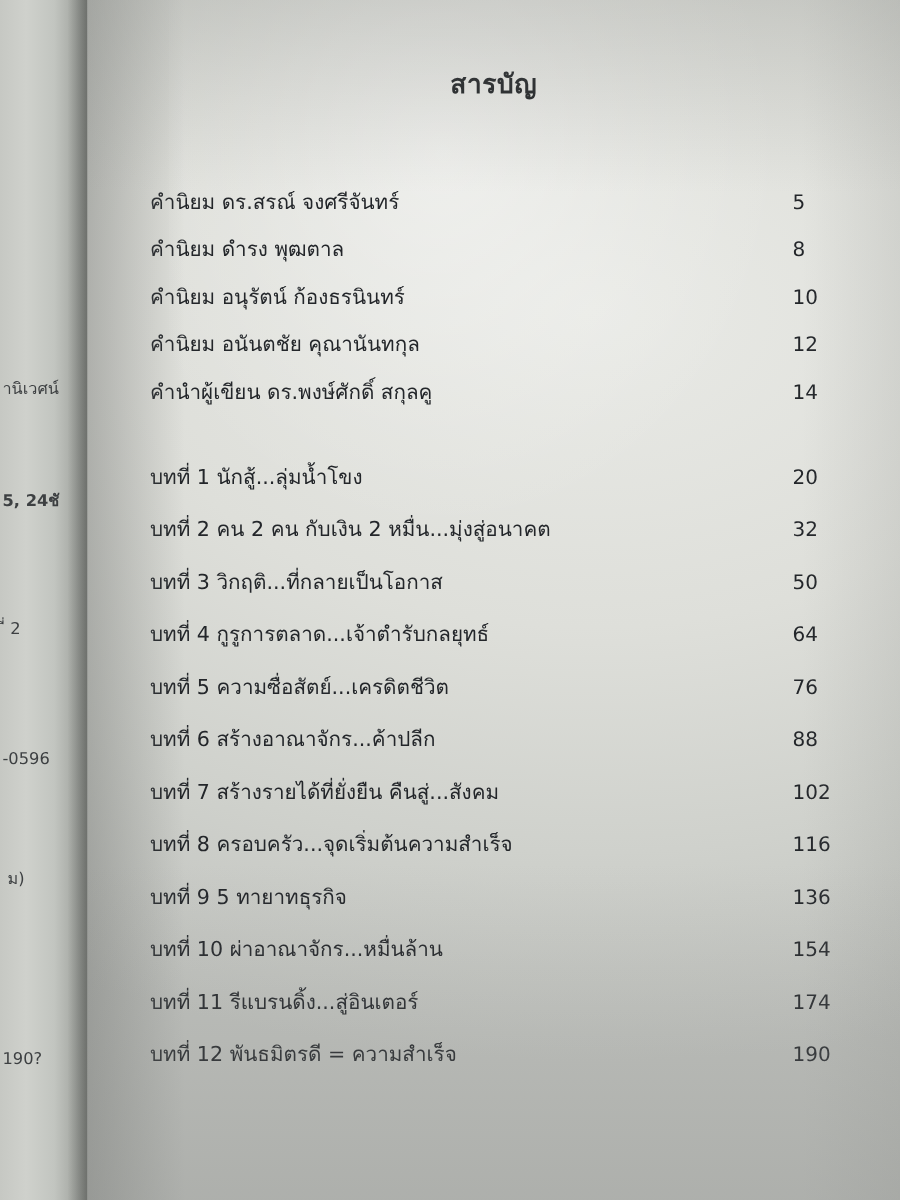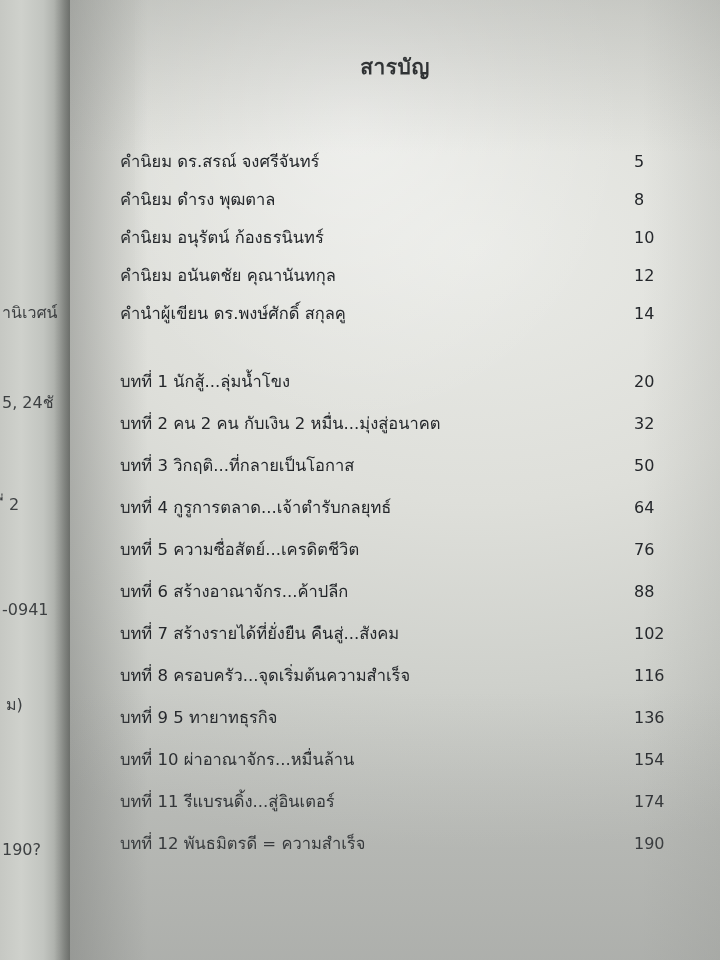--- a/index.html
+++ b/index.html
@@ -112,40 +112,40 @@
   }
   .group-gap { height: 30px; }
 
   .chapters .toc-row { margin-bottom: 16px; }
   .chapters .toc-row .label { font-size: 16.5px; }
 
   
   .fragment {
     position: absolute;
     color: #2a2d30;
-    font-size: 16px;
+    font-size: 13px;
     white-space: nowrap;
     opacity: 0.88;
   }
 
   
   .soft { filter: blur(0.25px); }
 </style>
 </head>
 <body>
 
 <div id="photo">
 
   <div class="left-page"></div>
 
   <div>
     <div class="fragment soft" style="left:2px;  top:300px;">านิเวศน์</div>
-    <div class="fragment soft" style="left:2px;  top:390px;">5, 24ชั</div>
+    <div class="fragment soft" style="left:2px;  top:390px;font-weight:bold;">5, 24ชั</div>
     <div class="fragment soft" style="left:4px;  top:492px;">ี่ 2</div>
-    <div class="fragment soft" style="left:2px;  top:600px;">-0941</div>
+    <div class="fragment soft" style="left:2px;  top:600px;">-0596</div>
     <div class="fragment soft" style="left:6px;  top:692px;">ม)</div>
     <div class="fragment soft" style="left:2px;  top:840px;">190?</div>
   </div>
 
   <div class="gutter-shadow"></div>
 
   <div class="page">
     <div class="page-sheen"></div>
 
     <div class="toc-title soft">สารบัญ</div>

